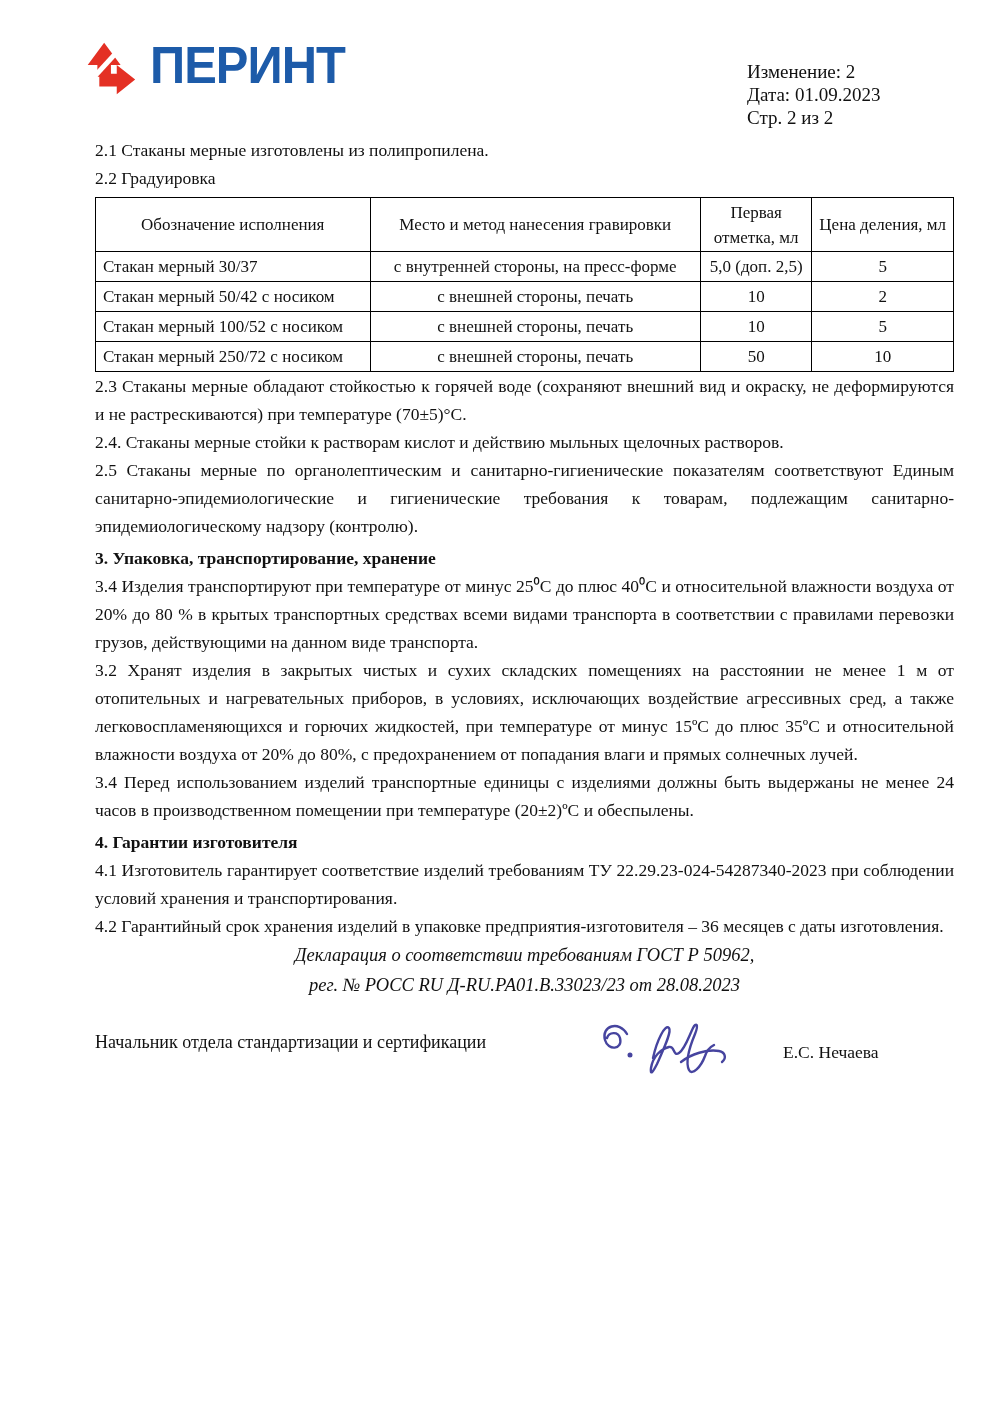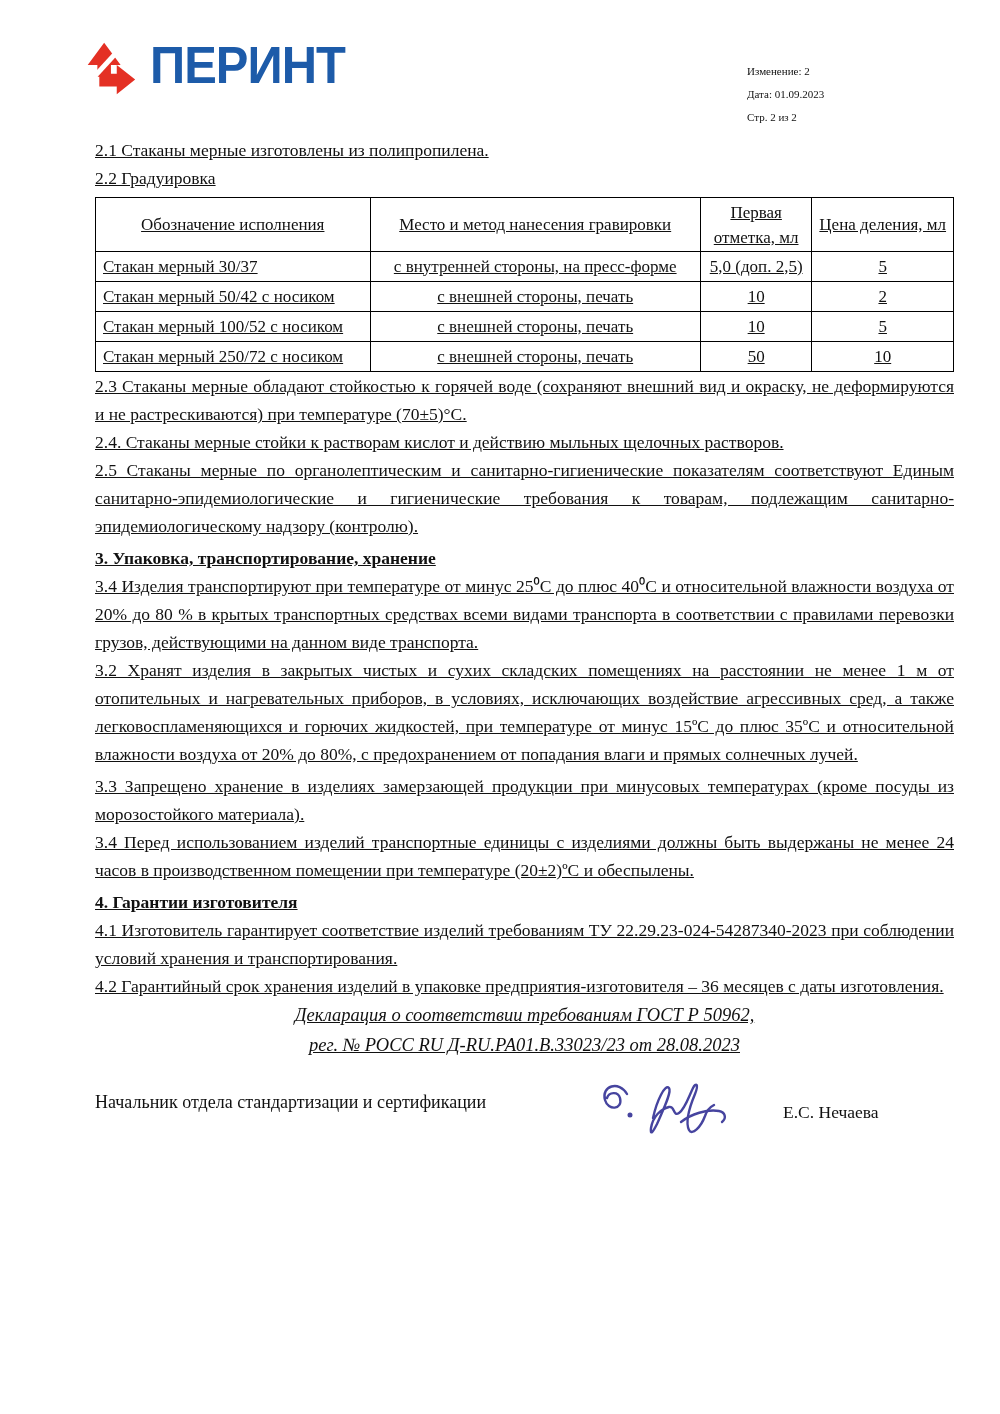--- a/index.html
+++ b/index.html
@@ -16,23 +16,23 @@
   
   .hdr { display:flex; justify-content:space-between; padding:36px 48px 0 78px; height:112px; }
   .logo { display:flex; align-items:flex-start; gap:10px; }
   .logo-icon { width:62px; height:62px; flex:0 0 auto; }
   .logo-text {
     font-family:"Liberation Sans", sans-serif;
     font-weight:bold; font-size:52px; line-height:58px;
     color:#1d5ba9; letter-spacing:-1px;
     transform:scaleX(.94); transform-origin:left;
   }
-  .meta { width:205px; font-size:11px; line-height:23px; padding-top:24px; color:#111; }
+  .meta { width:205px; font-size:19px; line-height:23px; padding-top:24px; color:#111; }
   
-  .doc { padding:24px 46px 0 95px; font-size:17.5px; line-height:28px;text-decoration:underline; }
+  .doc { padding:24px 46px 0 95px; font-size:17.5px; line-height:28px; }
   .doc p { margin:0; }
   .just { text-align:justify; }
   .doc .h-bold { font-weight:bold; margin-top:4px; }
   .gap-top { margin-top:10px; }
   .gap-top-lg { margin-top:22px; }
   
   table.grad {
     border-collapse:collapse; width:100%; margin-top:5px;
     font-size:17px;
   }
@@ -127,21 +127,20 @@
     </tbody>
       </table>
 
     <p class="just gap-top">2.3 Стаканы мерные обладают стойкостью к горячей воде (сохраняют внешний вид и окраску, не деформируются и не растрескиваются) при температуре (70±5)°С.</p>
     <p>2.4. Стаканы мерные стойки к растворам кислот и действию мыльных щелочных растворов.</p>
     <p class="just">2.5 Стаканы мерные по органолептическим и санитарно-гигиенические показателям соответствуют Единым санитарно-эпидемиологические и гигиенические требования к товарам, подлежащим санитарно-эпидемиологическому надзору (контролю).</p>
 
     <p class="h-bold">3. Упаковка, транспортирование, хранение</p>
     <p class="just">3.4 Изделия транспортируют при температуре от минус 25⁰С до плюс 40⁰С и относительной влажности воздуха от 20% до 80 % в крытых транспортных средствах всеми видами транспорта в соответствии с правилами перевозки грузов, действующими на данном виде транспорта.</p>
     <p class="just">3.2 Хранят изделия в закрытых чистых и сухих складских помещениях на расстоянии не менее 1 м от отопительных и нагревательных приборов, в условиях, исключающих воздействие агрессивных сред, а также легковоспламеняющихся и горючих жидкостей, при температуре от минус 15ºС до плюс 35ºС и относительной влажности воздуха от 20% до 80%, с предохранением от попадания влаги и прямых солнечных лучей.</p>
-    <p class="just" style="margin-top:4px">3.3 Запрещено хранение в изделиях замерзающей продукции при минусовых температурах (кроме посуды из морозостойкого материала).</p>
     <p class="just">3.4 Перед использованием изделий транспортные единицы с изделиями должны быть выдержаны не менее 24 часов в производственном помещении при температуре  (20±2)ºС и обеспылены.</p>
 
     <p class="h-bold gap-top-lg">4. Гарантии изготовителя</p>
     <p class="just">4.1 Изготовитель гарантирует соответствие изделий требованиям ТУ 22.29.23-024-54287340-2023 при соблюдении условий хранения и транспортирования.</p>
     <p class="just">4.2 Гарантийный срок хранения изделий в упаковке предприятия-изготовителя – 36 месяцев с даты изготовления.</p>
 
     <div class="decl">
       <div>Декларация о соответствии требованиям ГОСТ Р 50962,</div>
       <div>рег. № РОСС RU Д-RU.РА01.В.33023/23 от 28.08.2023</div>
     </div>

